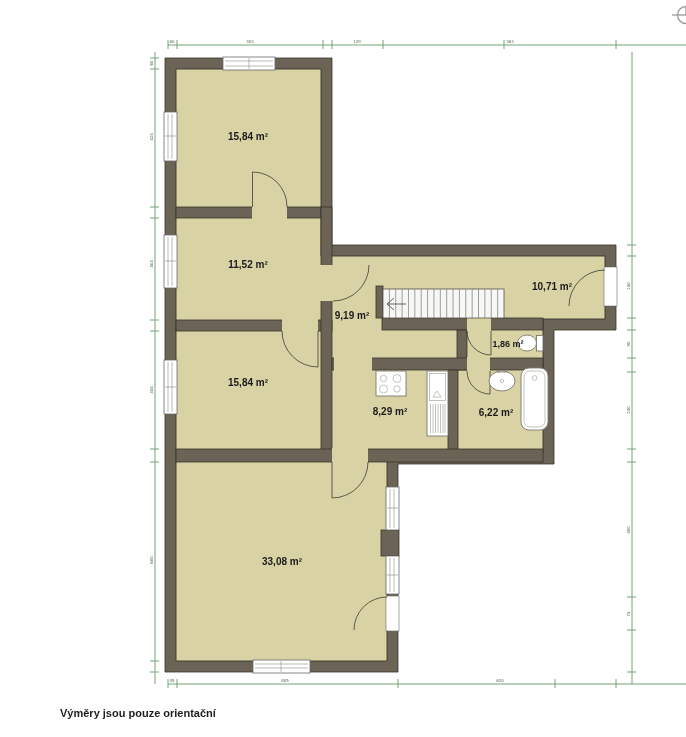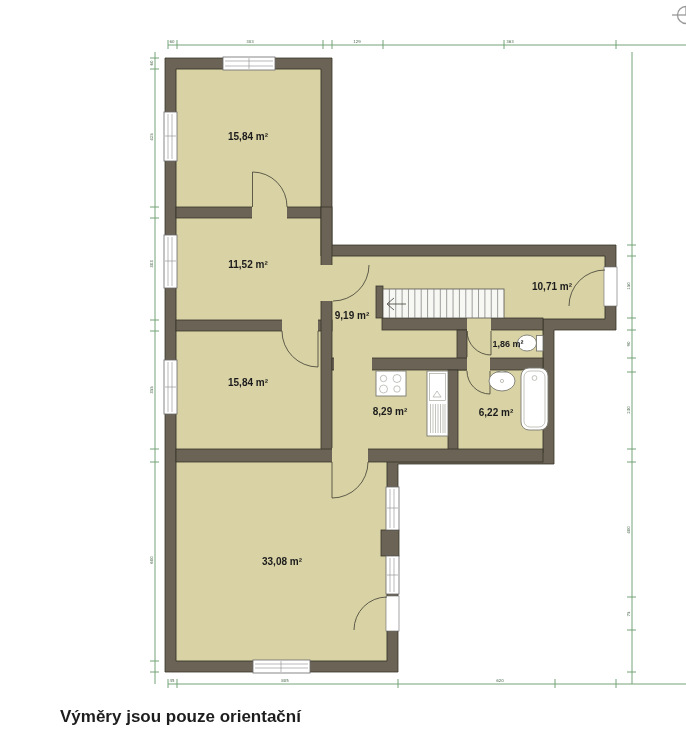--- a/index.html
+++ b/index.html
@@ -16,21 +16,21 @@
   .winline{stroke:#8a8a8a;stroke-width:0.6;fill:none;}
   .door{stroke:#3f3c31;stroke-width:0.8;fill:none;}
   .fix{fill:#ffffff;stroke:#7a7a72;stroke-width:0.9;}
   .fixline{stroke:#9a9a92;stroke-width:0.6;fill:none;}
   .stair{fill:#f7f7f4;stroke:#55534a;stroke-width:0.8;}
   #stair-treads line{stroke:#777;stroke-width:0.7;}
   .arealabel{font-family:"Liberation Sans",sans-serif;font-size:10px;font-weight:bold;
              fill:#1b1b1b;text-anchor:middle;}
   .arealabel.small{font-size:9px;}
   .compass{stroke:#999;stroke-width:1.3;fill:none;}
-  .caption{position:absolute;left:40px;top:707px;font-size:17px;font-weight:bold;color:#1d1d1d;}
+  .caption{position:absolute;left:40px;top:707px;font-size:11px;font-weight:bold;color:#1d1d1d;}
 </style>
 </head>
 <body>
 
 <div class="stage">
 
 <svg width="686" height="737" viewBox="0 0 686 737">
 
   <g id="dims" class="dimline">
         <line x1="148" y1="45" x2="677" y2="45"></line>

